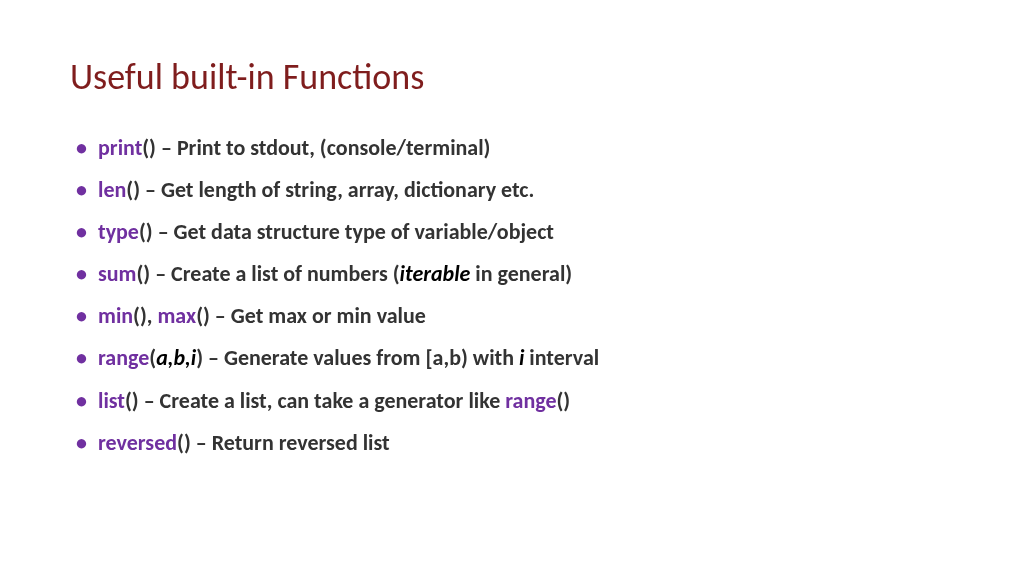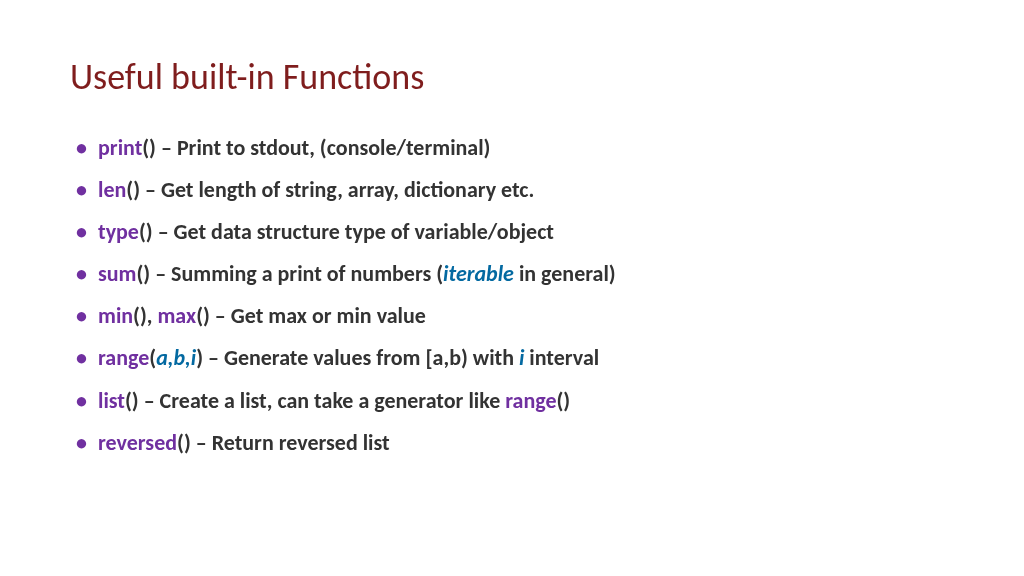--- a/index.html
+++ b/index.html
@@ -39,40 +39,40 @@
       left: 6px;
       top: 0;
       color: #7030a0;
       font-size: 22px;
     }
     .fn {
       color: #7030a0;
     }
     .italic {
       font-style: italic;
-      color: #0369a1;
+      color: #000000;
     }
   </style>
 </head>
 <body>
 
 <h1 class="slide-title">Useful built-in Functions</h1>
 
 <ul class="bullet-list">
   <li class="bullet-item">
     <span class="fn">print</span><span>()</span><span> – </span><span>Print to stdout, (console/terminal)</span>
   </li>
   <li class="bullet-item">
     <span class="fn">len</span><span>()</span><span> – </span><span>Get length of string, array, dictionary etc.</span>
   </li>
   <li class="bullet-item">
     <span class="fn">type</span><span>()</span><span> – </span><span>Get data structure type of variable/object</span>
   </li>
   <li class="bullet-item">
-    <span class="fn">sum</span><span>()</span><span> – </span><span>Summing a print of numbers (</span><span class="italic">iterable</span><span> in general)</span>
+    <span class="fn">sum</span><span>()</span><span> – </span><span>Create a list of numbers (</span><span class="italic">iterable</span><span> in general)</span>
   </li>
   <li class="bullet-item">
     <span class="fn">min</span><span>(), </span><span class="fn">max</span><span>()</span><span> – </span><span>Get max or min value</span>
   </li>
   <li class="bullet-item">
     <span class="fn">range</span><span>(</span><span class="italic">a,b,i</span><span>)</span><span> – </span><span>Generate values from [a,b) with </span><span class="italic">i</span><span> interval</span>
   </li>
   <li class="bullet-item">
     <span class="fn">list</span><span>()</span><span> – </span><span>Create a list, can take a generator like </span><span class="fn">range</span><span>()</span>
   </li>

